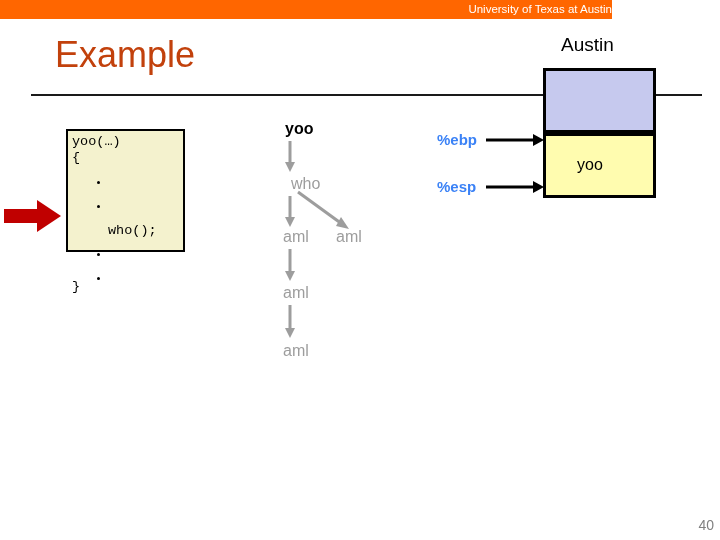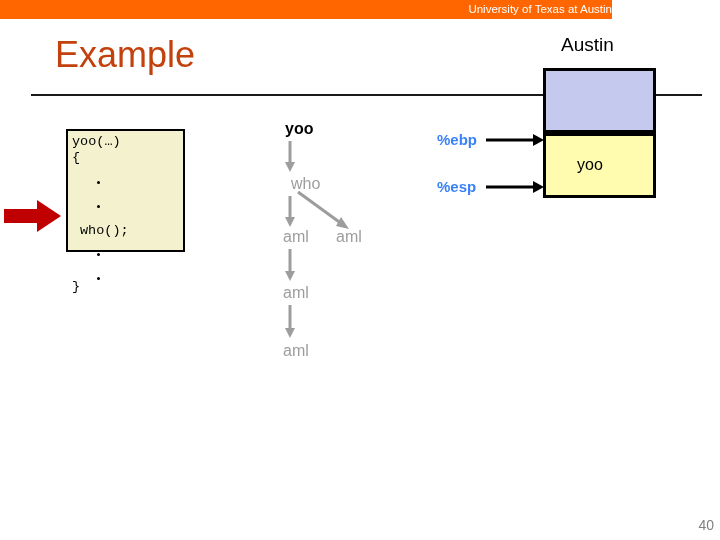--- a/index.html
+++ b/index.html
@@ -180,21 +180,21 @@
 </div>
 
 <div id="page-title">Example</div>
 <div id="title-rule"></div>
 
 <div id="code-box">
   <div class="code-line" style="top:3px;">yoo(…)</div>
   <div class="code-line" style="top:19px;">{</div>
   <div class="code-dot" style="left:29px; top:50px;"></div>
   <div class="code-dot" style="left:29px; top:74px;"></div>
-  <div class="code-line" style="top:92px; left:12px;">who();</div>
+  <div class="code-line" style="top:92px; left:40px;">who();</div>
   <div class="code-dot" style="left:29px; top:122px;"></div>
   <div class="code-dot" style="left:29px; top:146px;"></div>
   <div class="code-line" style="top:148px;">}</div>
 </div>
 
 <svg id="red-arrow" viewBox="0 0 58 36">
   <polygon points="0,11 33,11 33,2 57,18 33,34 33,25 0,25" fill="#C00000"></polygon>
 </svg>
 
 <div class="tree-node root" style="left:285px; top:119px;">yoo</div>

